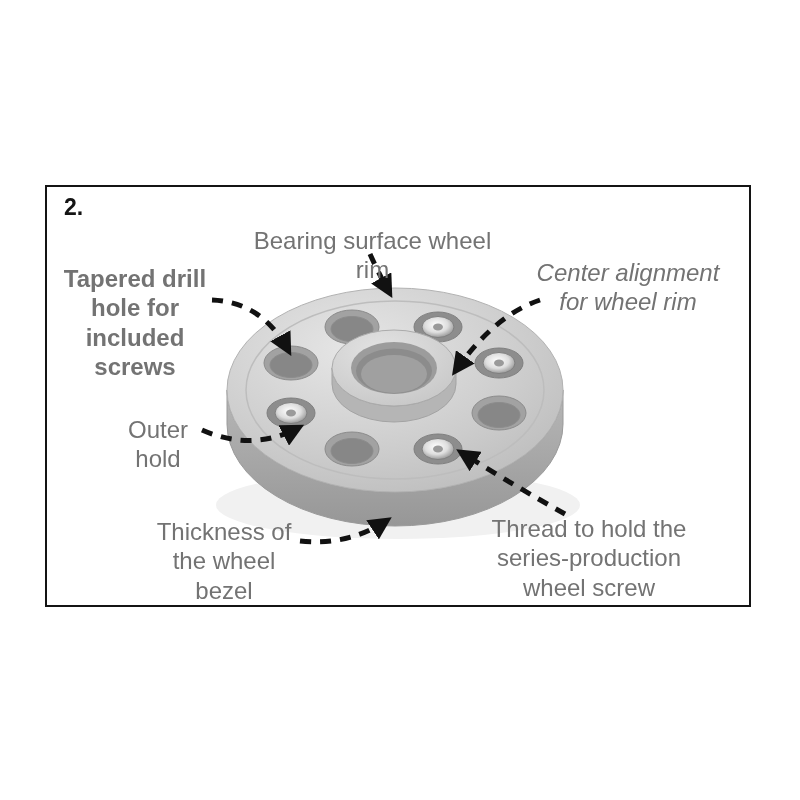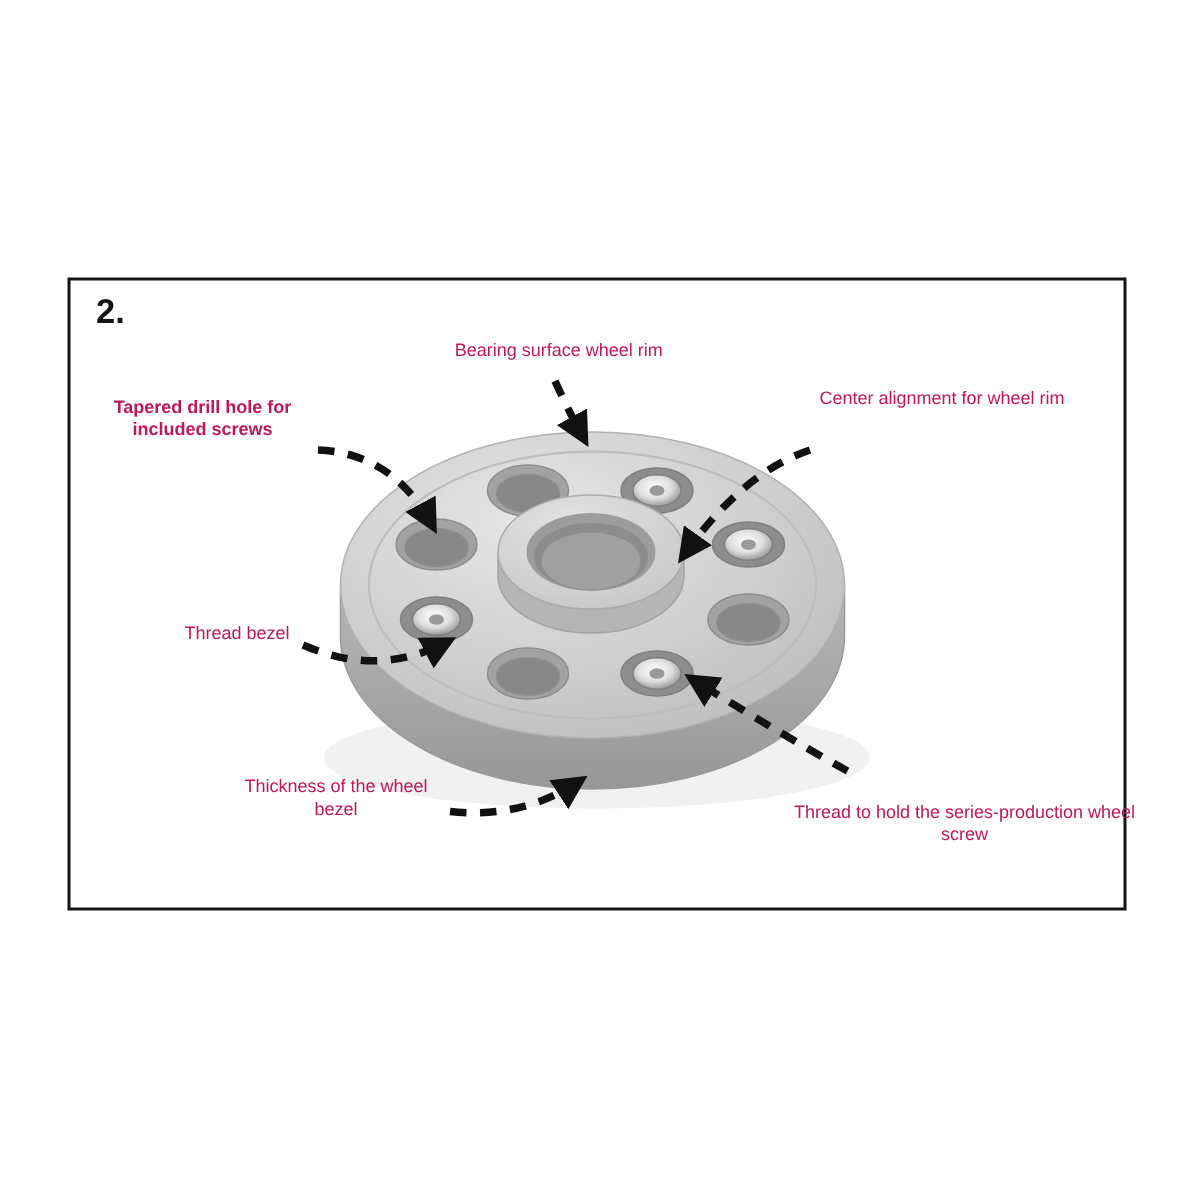--- a/index.html
+++ b/index.html
@@ -2,27 +2,27 @@
 <html><head>
 <meta charset="utf-8">
 <style>
   html,body{margin:0;padding:0;background:#ffffff;}
   .page{position:relative;width:800px;height:800px;background:#ffffff;overflow:hidden;
         font-family:"Liberation Sans", sans-serif;color:#141414;}
   .frame{position:absolute;left:45px;top:185px;width:706px;height:422px;
          border:2px solid #141414;background:#ffffff;box-sizing:border-box;}
   .fig-num{position:absolute;left:64px;top:194px;font-size:23px;font-weight:bold;}
   .diagram-svg{position:absolute;left:0;top:0;width:800px;height:800px;z-index:1;}
-  .lbl{position:absolute;z-index:2;font-size:12px;line-height:1.22;text-align:center;color:#be185d;}
+  .lbl{position:absolute;z-index:2;font-size:24px;line-height:1.22;text-align:center;color:#737373;}
   .lbl-bearing{left:250px;top:226px;width:245px;}
   .lbl-tapered{left:50px;top:264px;width:170px;font-weight:bold;}
-  .lbl-center{left:528px;top:258px;width:200px;}
+  .lbl-center{left:528px;top:258px;width:200px;font-style:italic;}
   .lbl-bezel{left:103px;top:415px;width:110px;}
   .lbl-thickness{left:148px;top:517px;width:152px;}
-  .lbl-thread{left:518px;top:514px;width:250px;margin-top:20px;}
+  .lbl-thread{left:464px;top:514px;width:250px;}
 </style>
 </head>
 <body>
 
 <div class="page">
   <div class="frame"></div>
 
   <div class="fig-num">2.</div>
 
   <svg class="diagram-svg" viewBox="0 0 800 800" xmlns="http://www.w3.org/2000/svg">
@@ -112,16 +112,16 @@
       <path d="M 540 300 Q 495 315 456 370" marker-end="url(#ah)"></path>
       <path d="M 202 430 Q 252 452 298 428" marker-end="url(#ah)"></path>
       <path d="M 300 541 Q 348 546 386 521" marker-end="url(#ah)"></path>
       <path d="M 565 514 Q 520 489 462 453" marker-end="url(#ah)"></path>
     </g>
   </svg>
 
   <div class="lbl lbl-bearing">Bearing surface wheel rim</div>
   <div class="lbl lbl-tapered">Tapered drill hole for included screws</div>
   <div class="lbl lbl-center">Center alignment for wheel rim</div>
-  <div class="lbl lbl-bezel">Thread bezel</div>
+  <div class="lbl lbl-bezel">Outer hold</div>
   <div class="lbl lbl-thickness">Thickness of the wheel bezel</div>
   <div class="lbl lbl-thread">Thread to hold the series-production wheel screw</div>
 </div>
 
 </body></html>

